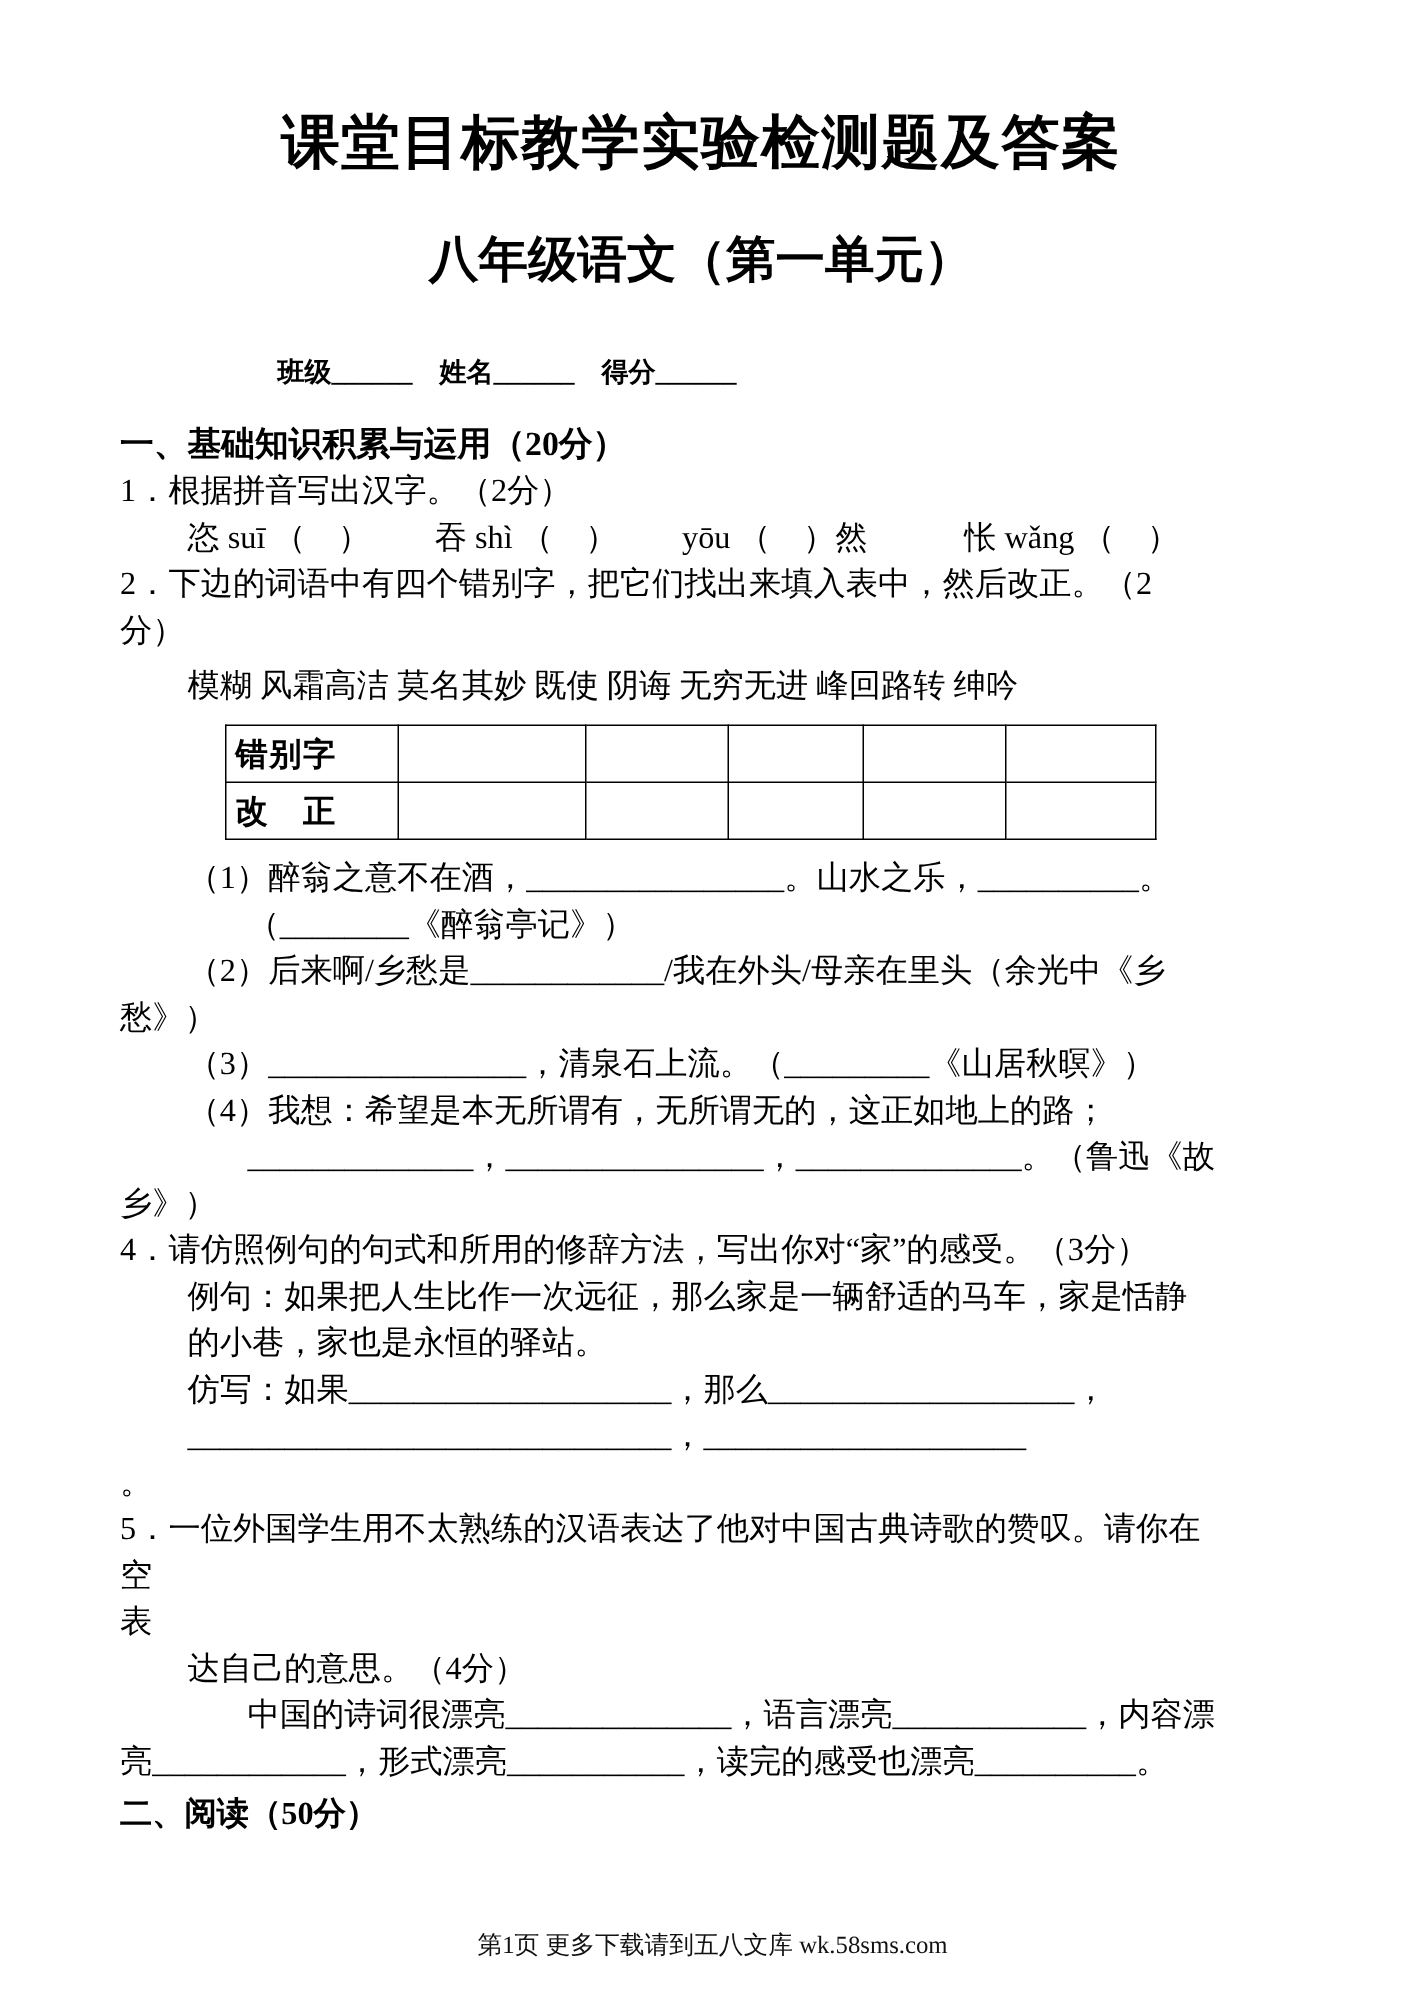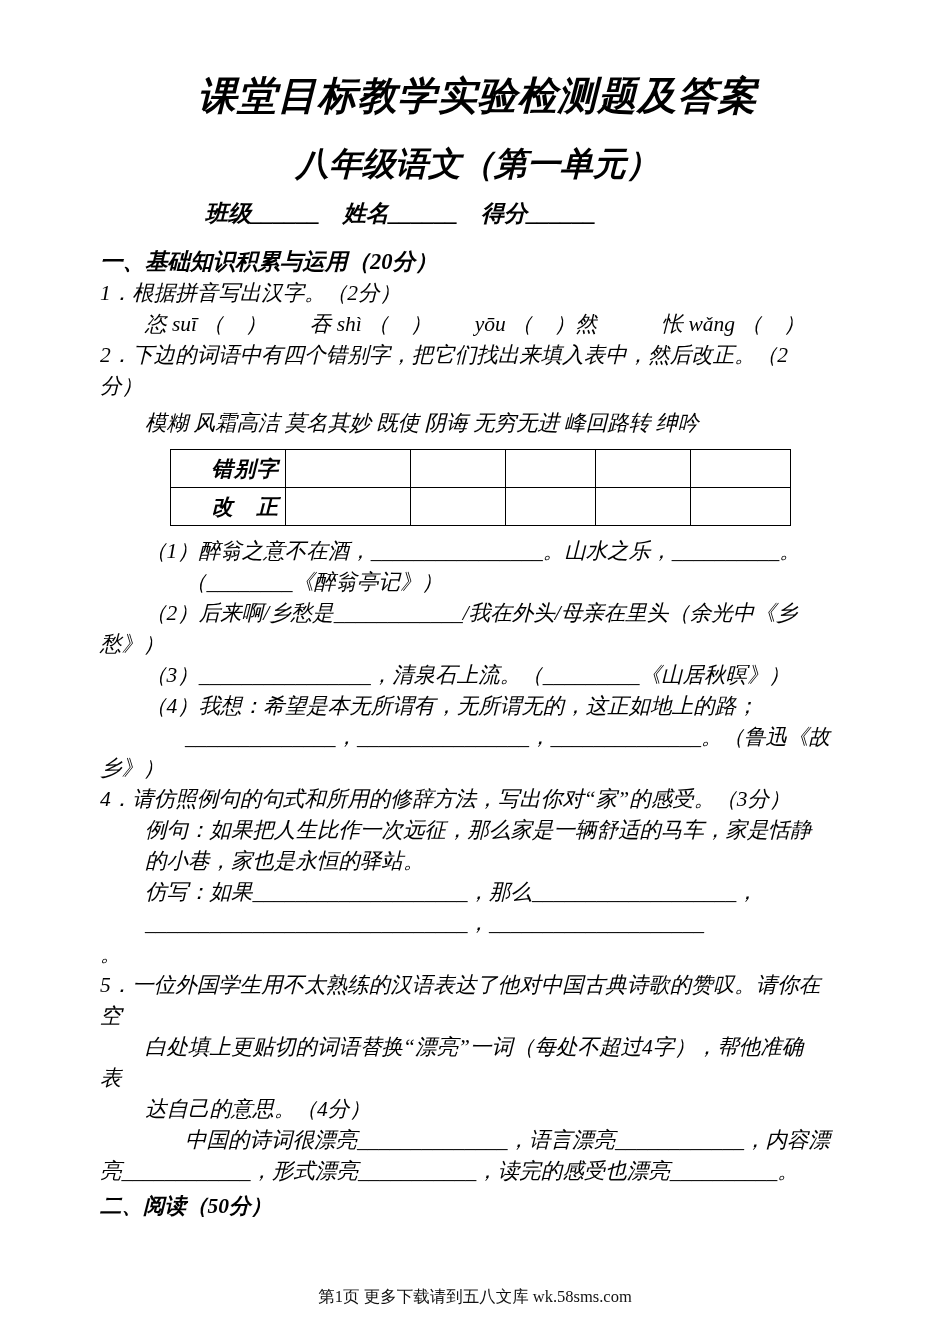--- a/index.html
+++ b/index.html
@@ -3,43 +3,43 @@
 <meta charset="utf-8">
 <style>
   * { margin:0; padding:0; box-sizing:border-box; }
   html,body { background:#ffffff; }
   body {
     width:950px; height:1342px;
     position:relative; overflow:hidden;
     color:#000;
     font-family:"Liberation Serif","DejaVu Serif",serif;
   }
-  .page { padding:72px 95px 0 100px;font-style:italic; }
+  .page { padding:72px 95px 0 80px; }
 
   .doc-title   { font-size:39px; line-height:48px; font-weight:bold; text-align:center; letter-spacing:1px; }
-  .doc-subtitle{ font-size:33px; line-height:44px; font-weight:bold; text-align:center; margin-top:22px; }
-  .info-line   { font-size:23px; line-height:32px; font-weight:bold; margin-top:12px; padding-left:105px; }
+  .doc-subtitle{ font-size:33px; line-height:44px; font-weight:bold; text-align:center; margin-top:32px; }
+  .info-line   { font-size:18px; line-height:32px; font-weight:bold; margin-top:36px; padding-left:105px; }
   .sec-heading { font-size:22.5px; line-height:32px; font-weight:bold; margin-top:16px; }
   .sec2-heading{ font-size:22.5px; line-height:32px; font-weight:bold; margin-top:4px; }
 
   .line { font-size:21.5px; line-height:31px; white-space:nowrap; }
   .indent-0 { padding-left:0; }
   .indent-1 { padding-left:45px; }
   .indent-2 { padding-left:85px; }
   .word-list { margin-top:6px; }
 
   table.err-table {
     border-collapse:collapse; table-layout:fixed;
     margin:10px 0 10px 70px; width:620px;
   }
   table.err-table td {
     border:1.5px solid #000; height:38px; padding:0 6px;
     font-size:21.5px;
   }
-  table.err-table td.hdr { font-weight:bold; text-align:right; letter-spacing:1px; }
+  table.err-table td.hdr { font-weight:bold; text-align:left; letter-spacing:1px; }
   col.c0{width:115px;} col.c1{width:125px;} col.c2{width:95px;}
   col.c3{width:90px;}  col.c4{width:95px;}  col.c5{width:100px;}
 
   .footer {
     position:absolute; left:0; right:0; bottom:34px;
     text-align:center; font-size:16.5px; line-height:22px; color:#111;
   }
 </style>
 </head>
 <body>
@@ -99,21 +99,20 @@
 
   <p class="line indent-0">4．请仿照例句的句式和所用的修辞方法，写出你对“家”的感受。（3分）</p>
   <p class="line indent-1">例句：如果把人生比作一次远征，那么家是一辆舒适的马车，家是恬静</p>
   <p class="line indent-1">的小巷，家也是永恒的驿站。</p>
   <p class="line indent-1">仿写：如果____________________，那么___________________，</p>
   <p class="line indent-1">______________________________，____________________</p>
   <p class="line indent-0">。</p>
 
   <p class="line indent-0">5．一位外国学生用不太熟练的汉语表达了他对中国古典诗歌的赞叹。请你在</p>
   <p class="line indent-0">空</p>
-  <p class="line indent-1">白处填上更贴切的词语替换“漂亮”一词（每处不超过4字），帮他准确</p>
   <p class="line indent-0">表</p>
   <p class="line indent-1">达自己的意思。（4分）</p>
   <p class="line indent-2">中国的诗词很漂亮______________，语言漂亮____________，内容漂</p>
   <p class="line indent-0">亮____________，形式漂亮___________，读完的感受也漂亮__________。</p>
 
   <p class="line sec2-heading">二、阅读（50分）</p>
 
 </div>
 
 <div class="footer">第1页 更多下载请到五八文库 wk.58sms.com</div>

